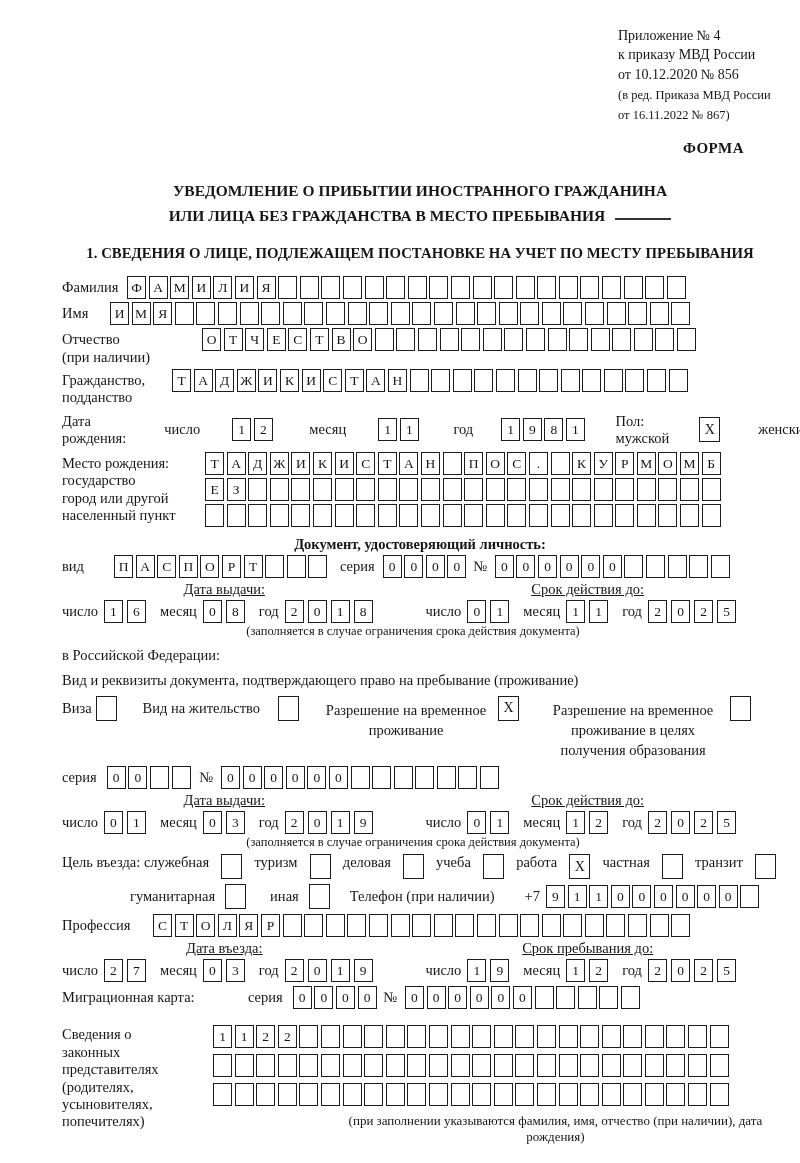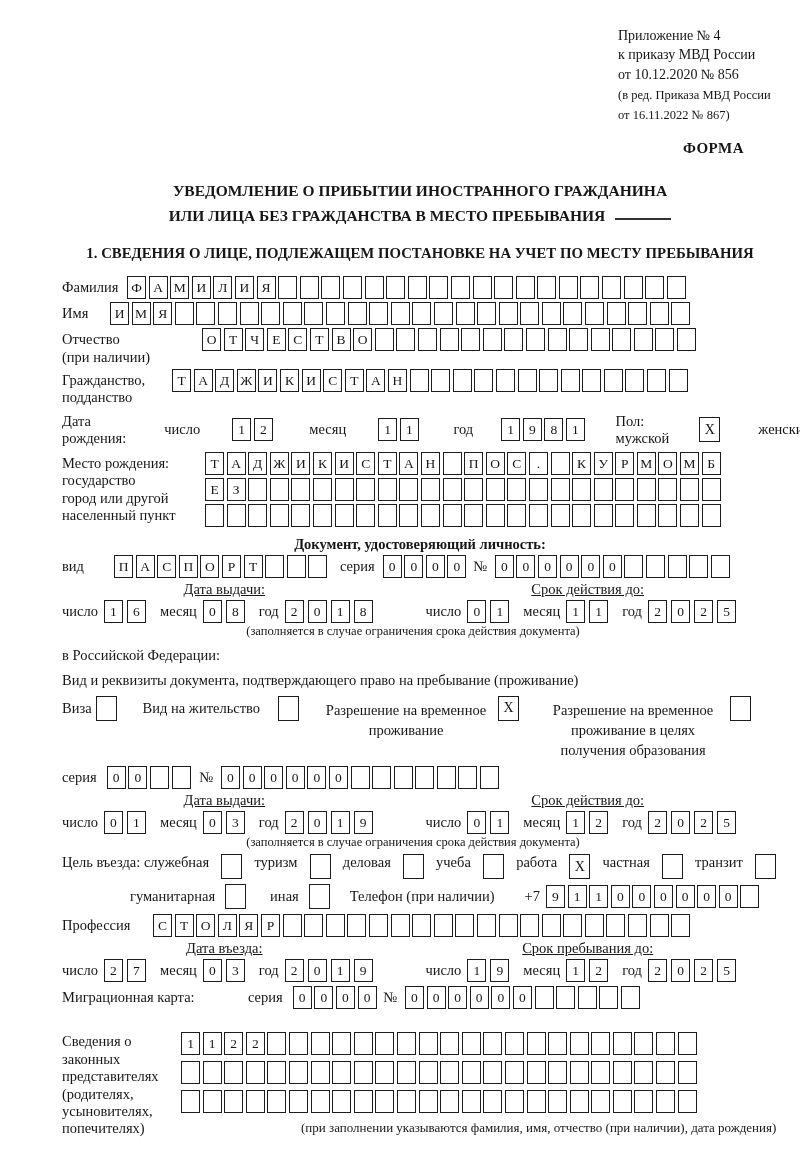--- a/index.html
+++ b/index.html
@@ -637,21 +637,21 @@
           <span class="cell">0</span>
           <span class="cell">0</span>
           <span class="cell"></span>
           <span class="cell"></span>
           <span class="cell"></span>
           <span class="cell"></span>
           <span class="cell"></span>
         </span>
     </div>
 
-    <div class="row" style="margin-top:21px;">
+    <div class="row" style="margin-top:14px;gap:32px;">
       <span class="lbl-col w-legal lbl">
         <span>Сведения о</span>
         <span>законных</span>
         <span>представителях</span>
         <span>(родителях,</span>
         <span>усыновителях,</span>
         <span>попечителях)</span>
       </span>
       <span class="cells-col" style="padding-top:2px;">
         <span class="cells" style="margin-bottom:6px;">

